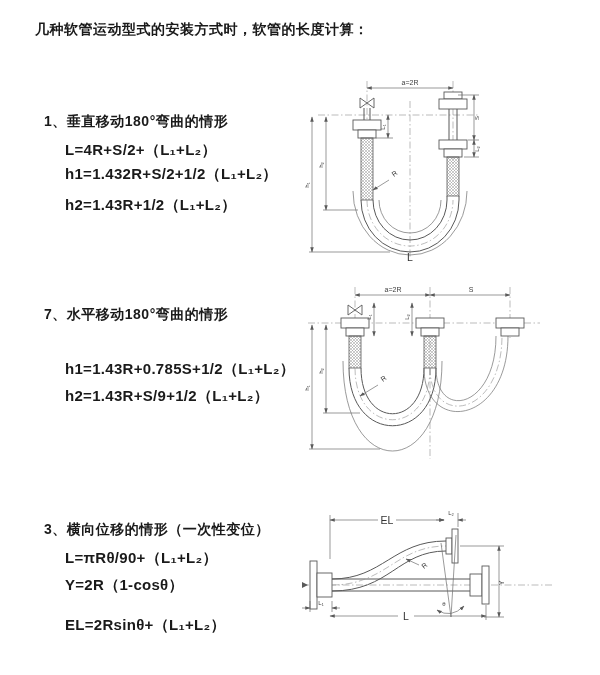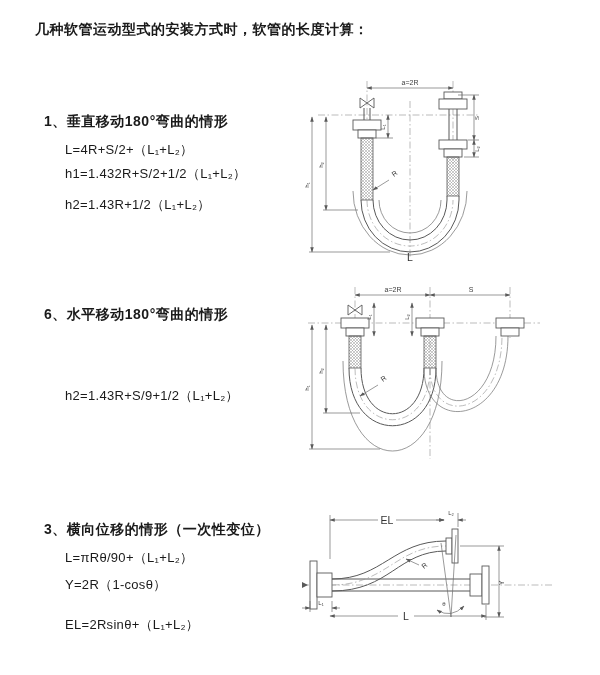--- a/index.html
+++ b/index.html
@@ -1,20 +1,20 @@
 <!DOCTYPE html>
 <html><head>
 <meta charset="utf-8">
 <style>
   html,body{margin:0;padding:0;background:#fff;}
   .page{position:relative;width:600px;height:675px;background:#ffffff;overflow:hidden;
         font-family:"Liberation Sans",sans-serif;color:#1a1a1a;}
   .title{position:absolute;left:35px;top:21px;font-size:14px;font-weight:700;letter-spacing:.5px;}
   .heading{position:absolute;font-size:14px;font-weight:700;letter-spacing:.5px;text-align:center;}
-  .formula{position:absolute;font-size:13px;font-weight:400;letter-spacing:.3px;}
+  .formula{position:absolute;font-size:15px;font-weight:700;letter-spacing:.3px;}
   svg{position:absolute;}
   .thin{stroke:#6e6e6e;stroke-width:.7;fill:none;}
   .hose{stroke:#595959;stroke-width:1;fill:none;}
   .cl{stroke:#8f8f8f;stroke-width:.6;fill:none;stroke-dasharray:7 2.5 1.5 2.5;}
   .dim{stroke:#6e6e6e;stroke-width:.7;fill:none;}
   .part{fill:#ffffff;stroke:#595959;stroke-width:.9;}
   .lbl{fill:#3c3c3c;font-size:7px;font-family:"Liberation Sans",sans-serif;}
   .lbl-sm{fill:#3c3c3c;font-size:6px;font-family:"Liberation Sans",sans-serif;}
   .lbl-lg{fill:#333;font-size:10.5px;font-family:"Liberation Sans",sans-serif;}
 </style>
@@ -23,21 +23,22 @@
 
 <div class="page">
 
   <div class="title">几种软管运动型式的安装方式时，软管的长度计算：</div>
 
   <div class="heading" style="left:44px;top:113px">1、垂直移动180°弯曲的情形</div>
   <div class="formula" style="left:65px;top:141px">L=4R+S/2+（L₁+L₂）</div>
   <div class="formula" style="left:65px;top:165px">h1=1.432R+S/2+1/2（L₁+L₂）</div>
   <div class="formula" style="left:65px;top:196px">h2=1.43R+1/2（L₁+L₂）</div>
 
-  <div class="heading" style="left:44px;top:306px">6、水平移动180°弯曲的情形</div>
+  <div class="heading" style="left:44px;top:306px">7、水平移动180°弯曲的情形</div>
+  <div class="formula" style="left:65px;top:360px">h1=1.43R+0.785S+1/2（L₁+L₂）</div>
   <div class="formula" style="left:65px;top:387px">h2=1.43R+S/9+1/2（L₁+L₂）</div>
 
   <div class="heading" style="left:44px;top:521px">3、横向位移的情形（一次性变位）</div>
   <div class="formula" style="left:65px;top:549px">L=πRθ/90+（L₁+L₂）</div>
   <div class="formula" style="left:65px;top:576px">Y=2R（1-cosθ）</div>
   <div class="formula" style="left:65px;top:616px">EL=2Rsinθ+（L₁+L₂）</div>
 
   <svg style="left:300px;top:73px" width="300" height="190" viewBox="0 0 300 190">
     <defs>
       <marker id="a1" viewBox="0 0 10 10" refX="9" refY="5" markerWidth="7.5" markerHeight="7.5" orient="auto-start-reverse">

